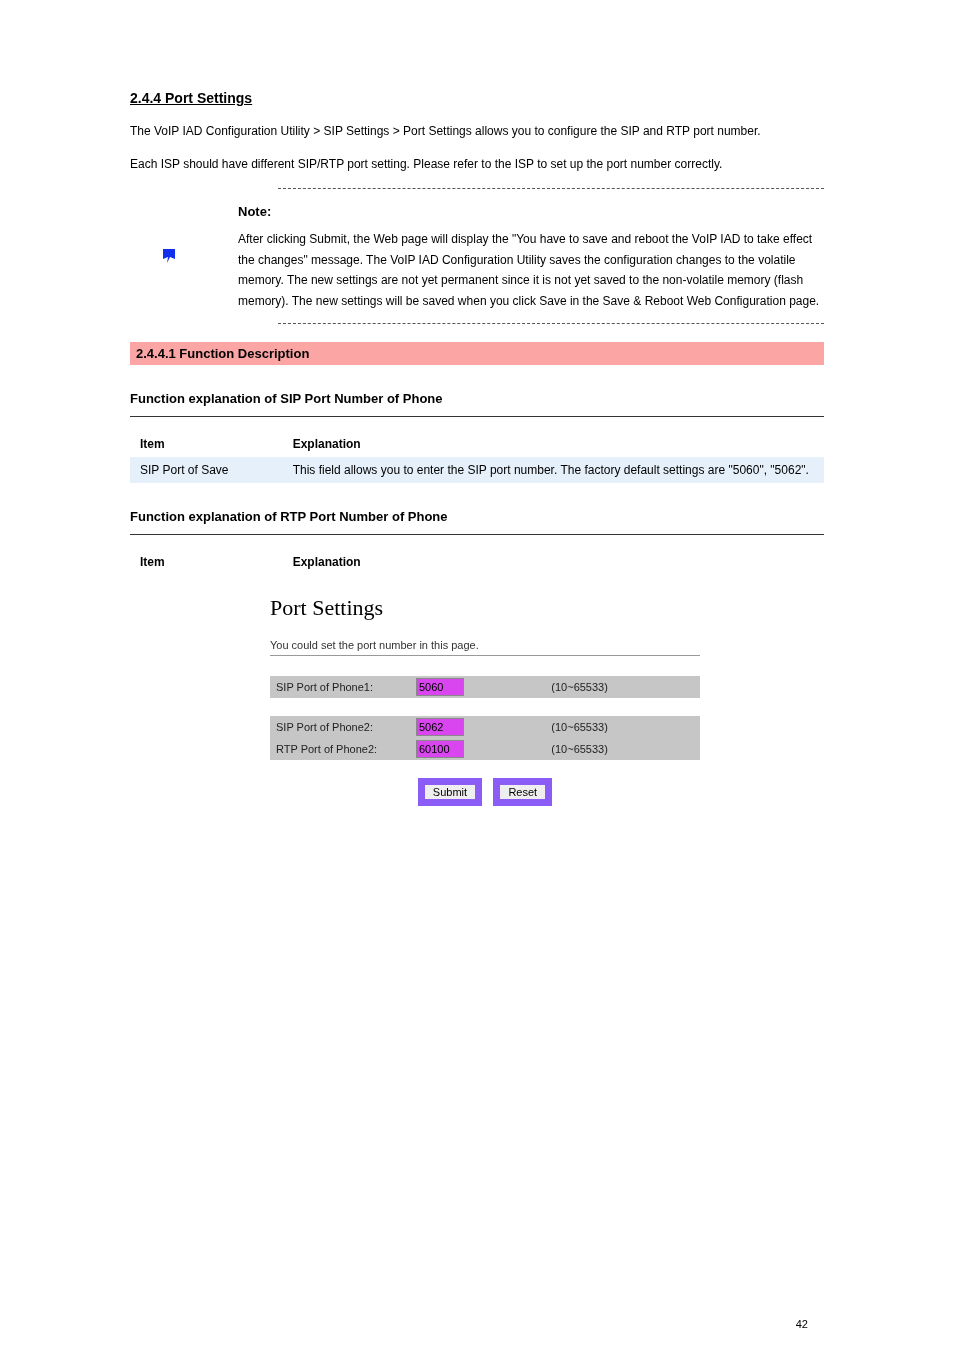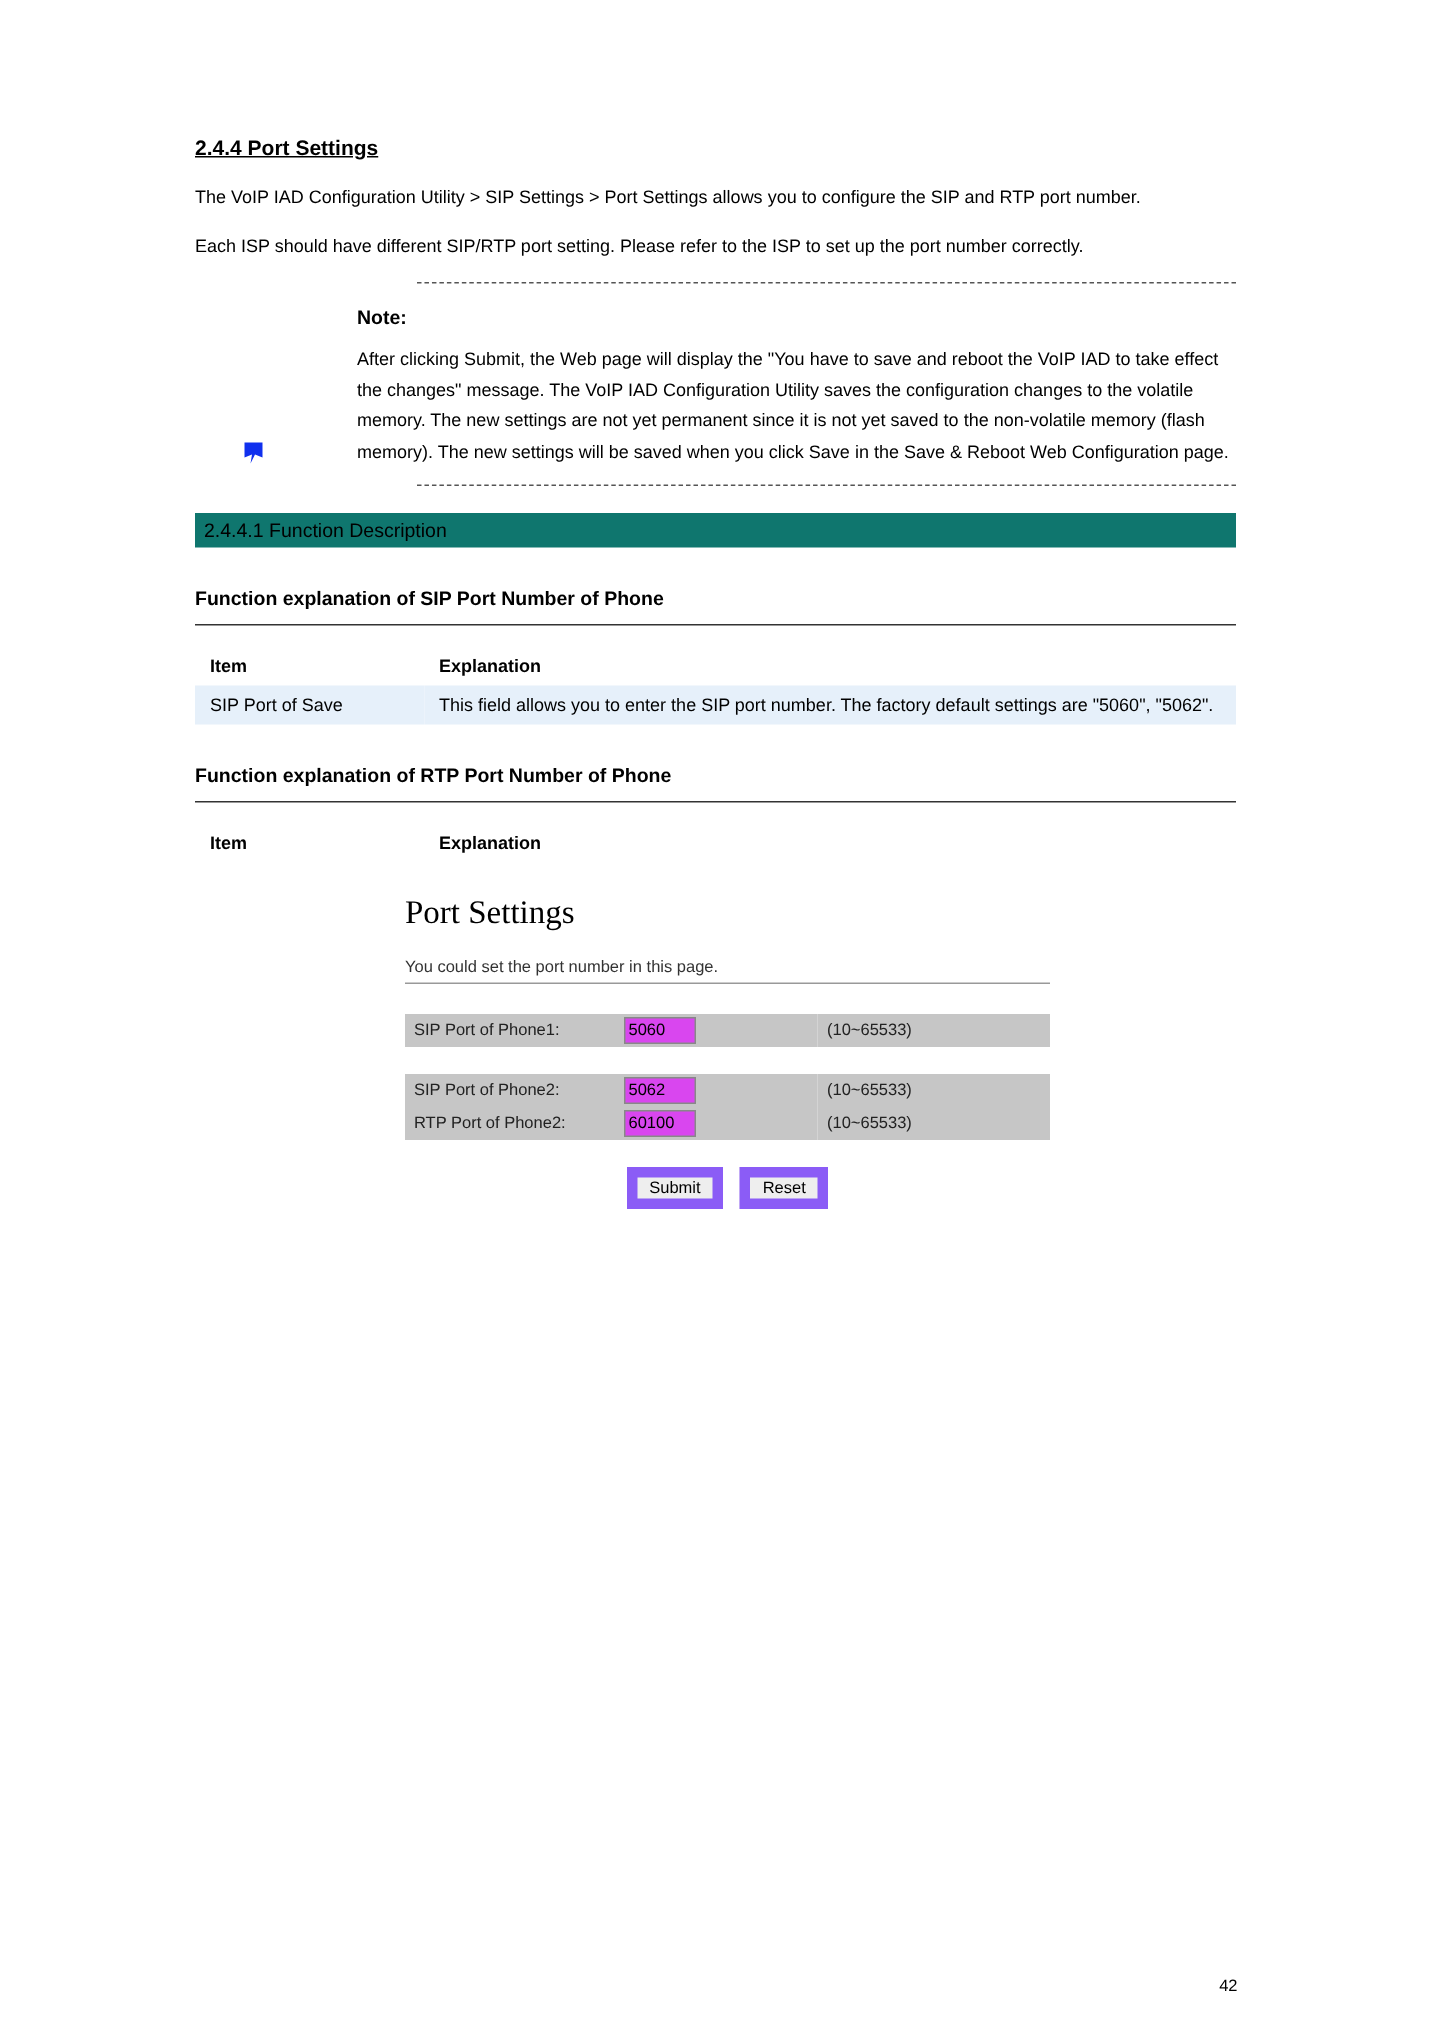--- a/index.html
+++ b/index.html
@@ -18,32 +18,32 @@
     font-weight: bold;
     text-decoration: underline;
     margin: 30px 0 16px 0;
   }
   .para { font-size: 12px; line-height: 1.6; margin-bottom: 14px; }
   .sep {
     border: none;
     border-bottom: 1px dashed #555;
     margin: 12px 0 12px 148px;
   }
-  .note-row { display: flex; align-items: flex-end; margin: 6px 0 6px 30px; }
+  .note-row { display: flex; align-items: center; margin: 6px 0 6px 30px; }
   .note-ico {
     width: 18px; height: 18px; margin-right: 60px;
     display: inline-flex; align-items: center; justify-content: center;
     color: #0030ff; font-size: 16px; font-weight: bold;
   }
   .note-title { font-size: 13px; font-weight: bold; margin-bottom: 6px; display: inline-block; }
   .note-body { flex: 1; font-size: 12px; line-height: 1.7; }
   .h2sec {
-    background: #0f766e;
+    background: #fca5a5;
     font-size: 13px;
-    font-weight: normal;
+    font-weight: bold;
     padding: 4px 6px;
     margin-top: 18px;
   }
   .func-title { font-size: 13px; font-weight: bold; margin: 26px 0 10px 0; }
   .thin-rule {
     border: none;
     border-bottom: 1px solid #333;
     margin: 4px 0 14px 0;
   }
   table.ft {
@@ -78,21 +78,21 @@
     background: #d946ef; padding: 0 2px;
   }
   table.ps td.rng { color: #222; padding-left: 6px; }
   .btnrow { text-align: center; margin-top: 6px; }
   .btnrow button {
     font-size: 11px; padding: 1px 8px; margin: 0 4px;
     border: 7px solid #8b5cf6; background: #eee; cursor: pointer;
   }
   .page-num {
     position: absolute;
-    bottom: 20px; right: 129px;
+    bottom: 20px; right: 146px;
     font-size: 11px;
   }
 </style>
 </head>
 <body>
 
 <div class="page">
 
   <div class="sec-title">2.4.4 Port Settings</div>
 

